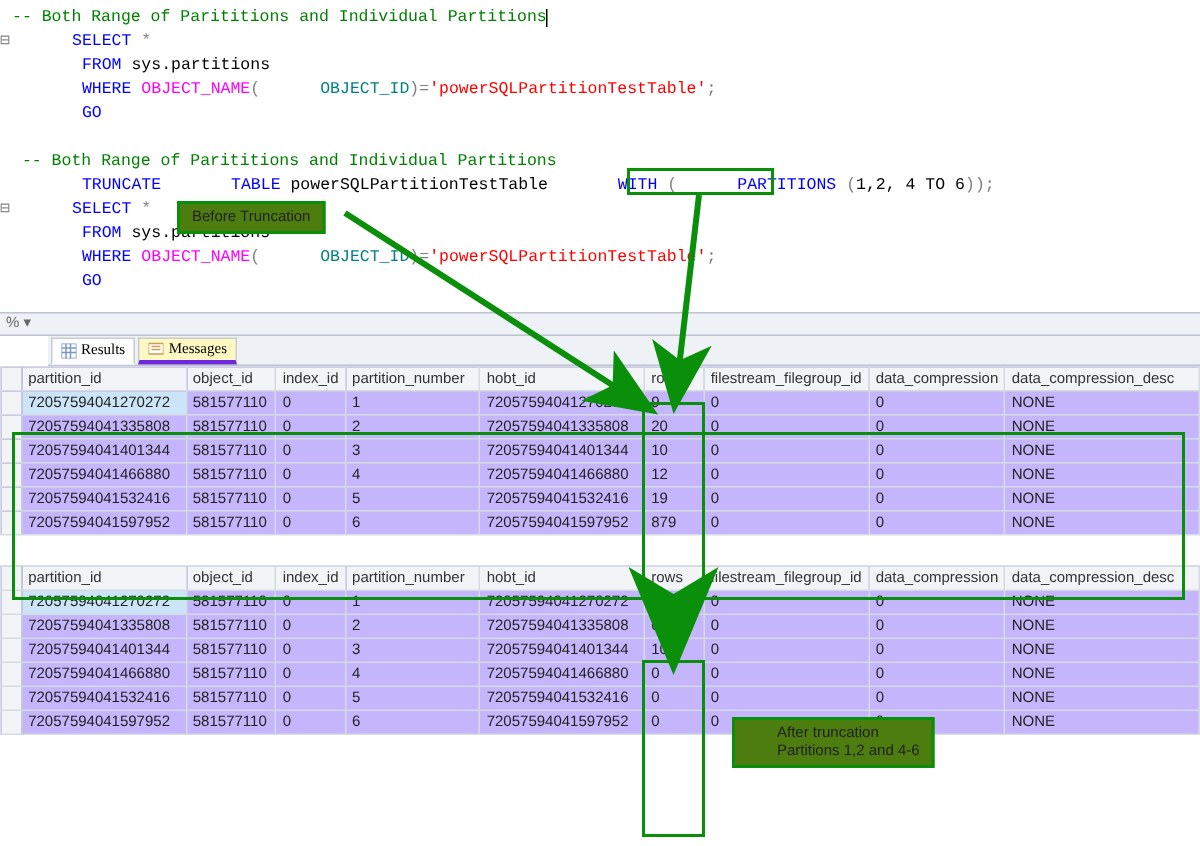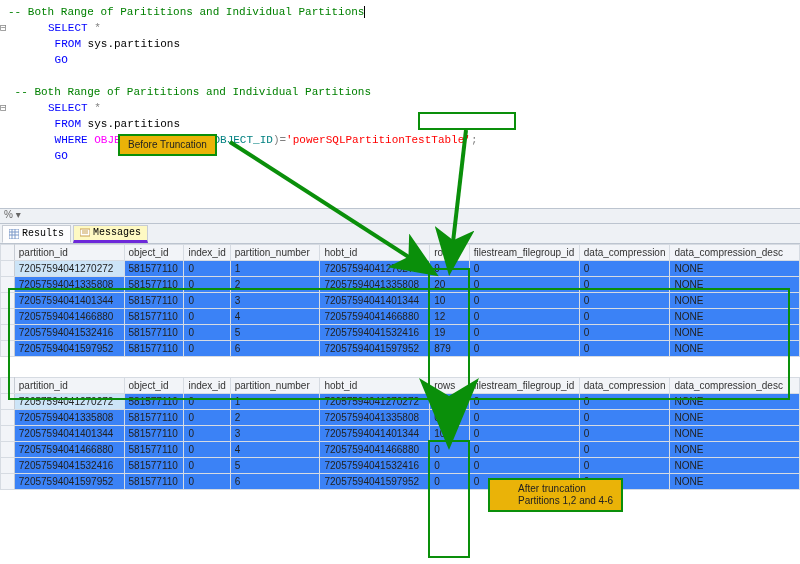--- a/index.html
+++ b/index.html
@@ -39,21 +39,21 @@
   }
   .annot-box {
     position: absolute;
     border: 2px solid #0a8f0a;
     background: rgba(255,255,255,0.0);
     pointer-events: none;
   }
   .annot-label {
     position: absolute;
     border: 2px solid #0a8f0a;
-    background: #eab308;
+    background: #4d7c0f;
     padding: 3px 8px;
     font-family: Arial, sans-serif;
     font-size: 10px;
     color: #222;
     pointer-events: none;
     line-height: 12px;
   }
   .divider {
     height: 16px;
     background: #eef1f5;
@@ -63,39 +63,40 @@
     font-size: 10px;
     color: #666;
     padding-left: 4px;
   }
   .tabs {
     height: 20px;
     background: #eef1f5;
     border-bottom: 1px solid #bcc4cf;
     display: flex;
     align-items: center;
-    font-family: Liberation Mono, monospace;
+    font-family: Liberation Serif, serif;
     font-size: 10px;
     gap: 2px;
     padding-left: 2px;
+    margin-left: 32px;
   }
   .tab {
     display: flex;
     align-items: center;
     gap: 3px;
     padding: 2px 6px;
     height: 18px;
     border: 1px solid #c7ccd4;
     background: #fdfdfe;
     border-bottom: 1px solid #fdfdfe;
     cursor: default;
   }
   .tab .icon { width: 10px; height: 10px; display: inline-block; }
   .tab.inactive { background: #fef9c3; border-bottom: 3px solid #6d28d9; }
-  .grid-wrap { background: #3b82f6; }
+  .grid-wrap { background: #c4b5fd; }
   .grid {
     font-family: Arial, sans-serif;
     font-size: 10px;
     border-collapse: collapse;
     width: 100%;
   }
   .grid th, .grid td {
     border: 1px solid #d6dbe2;
     padding: 2px 4px;
     text-align: left;
@@ -120,23 +121,25 @@
     pointer-events: none;
   }
 </style>
 </head>
 <body>
 
 <div class="editor">
   <div><span class="gutter-mark"></span><span class="comment">-- Both Range of Parititions and Individual Partitions</span><span class="cursor"></span></div>
   <div><span class="gutter-mark">⊟</span><span class="kw">SELECT</span><span class="op"> *</span></div>
   <div>&nbsp;<span class="kw">FROM</span><span> sys.partitions</span></div>
+  <div>&nbsp;<span class="kw">WHERE</span><span class="fn"> OBJECT_NAME</span><span class="op">(</span><span class="kw" style="color:#008080">OBJECT_ID</span><span class="op">)</span><span class="op">=</span><span class="str">'powerSQLPartitionTestTable'</span><span class="op">;</span></div>
   <div>&nbsp;<span class="kw">GO</span></div>
   <div>&nbsp;</div>
   <div>&nbsp;<span class="comment">-- Both Range of Parititions and Individual Partitions</span></div>
+  <div>&nbsp;<span class="kw">TRUNCATE</span><span class="kw"> TABLE</span><span> powerSQLPartitionTestTable </span><span class="kw">WITH</span><span class="op"> (</span><span class="kw">PARTITIONS</span><span class="op"> (</span><span>1,2, 4 TO 6</span><span class="op">));</span></div>
   <div><span class="gutter-mark">⊟</span><span class="kw">SELECT</span><span class="op"> *</span></div>
   <div>&nbsp;<span class="kw">FROM</span><span> sys.partitions</span></div>
   <div>&nbsp;<span class="kw">WHERE</span><span class="fn"> OBJECT_NAME</span><span class="op">(</span><span class="kw" style="color:#008080">OBJECT_ID</span><span class="op">)</span><span class="op">=</span><span class="str">'powerSQLPartitionTestTable'</span><span class="op">;</span></div>
   <div>&nbsp;<span class="kw">GO</span></div>
 </div>
 
 <div class="divider">
   <span>%</span> ▾
 </div>
 

